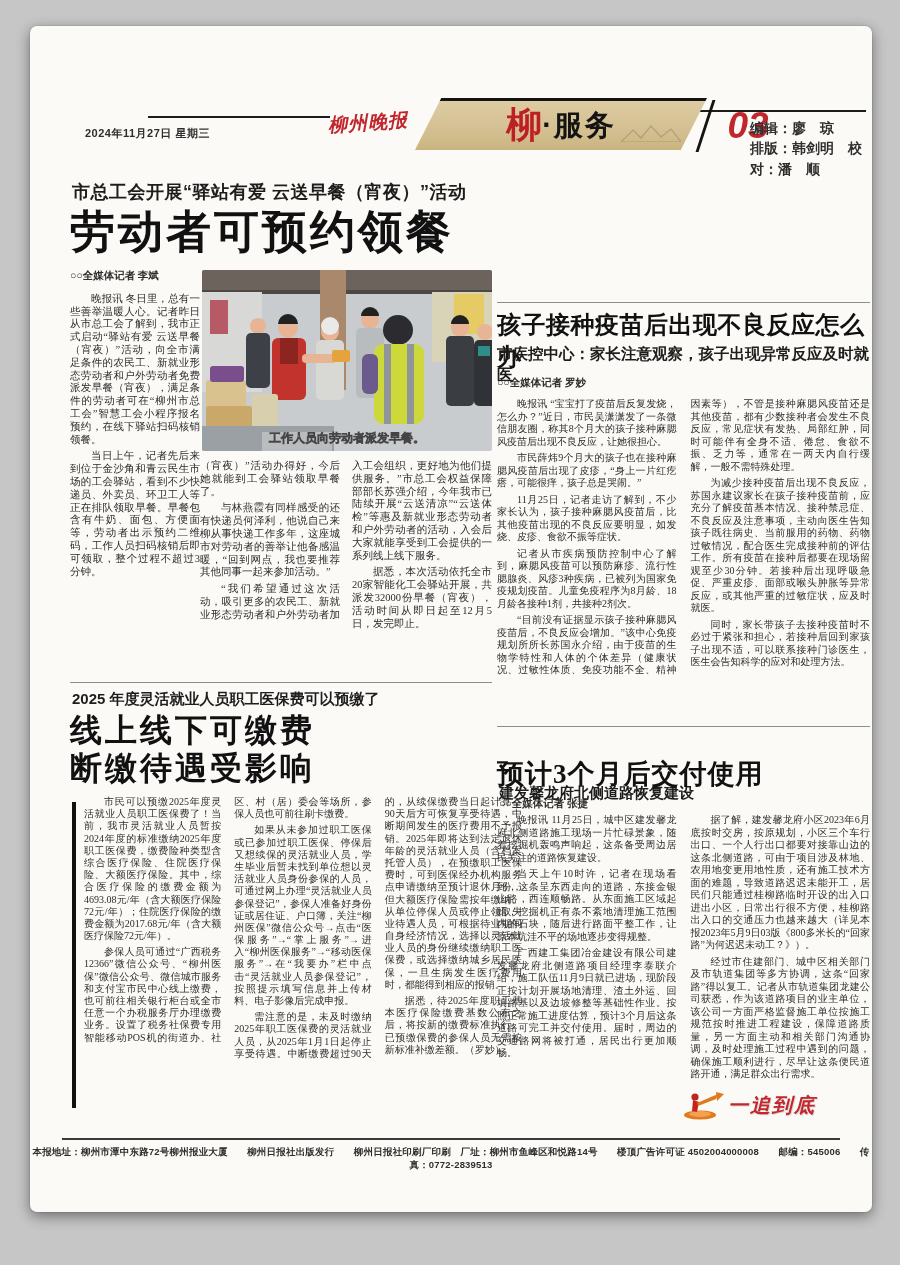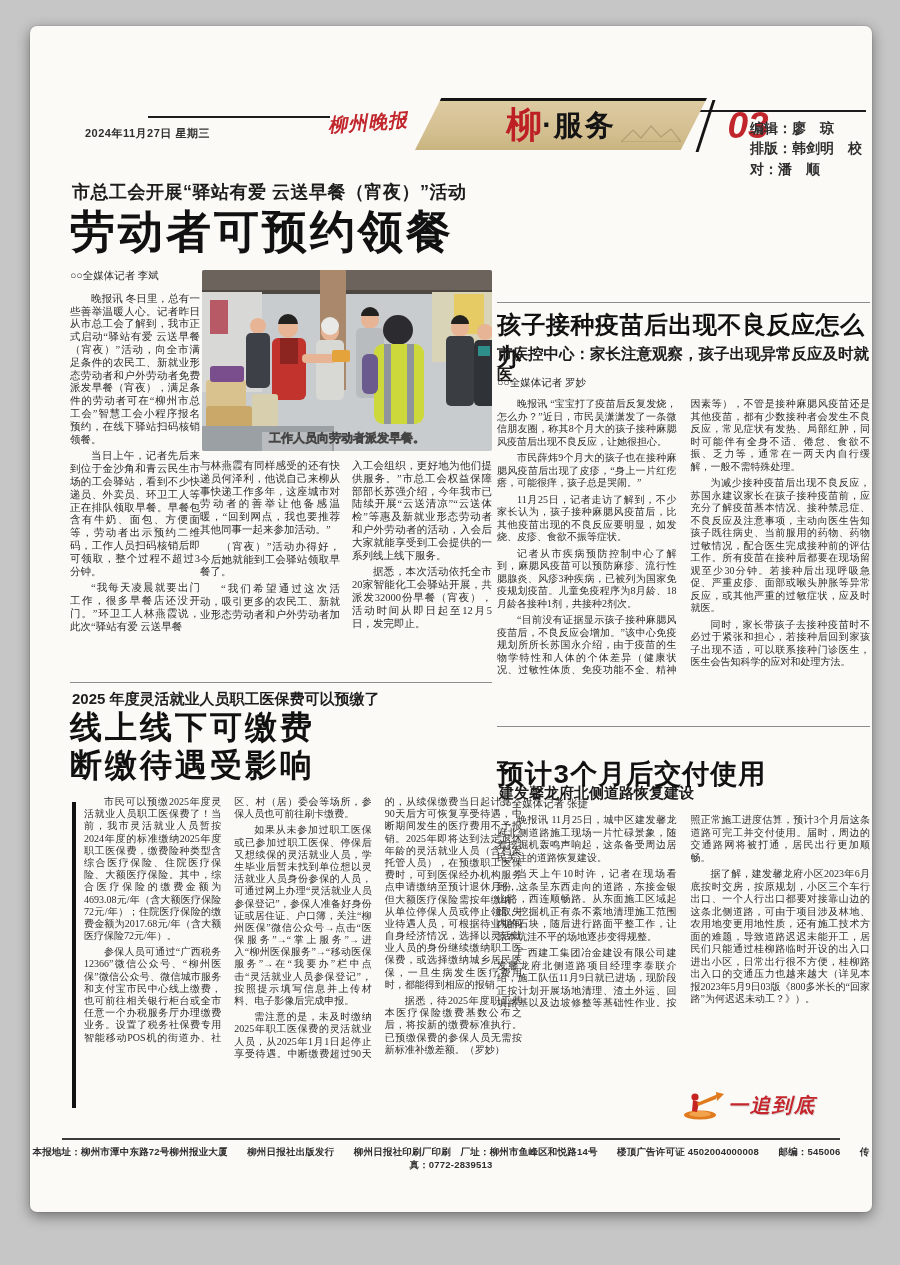--- a/index.html
+++ b/index.html
@@ -39,22 +39,22 @@
   .banner .liu { color:#bd1f25; font-size:36px; font-weight:bold; font-family:"Liberation Serif", serif; }
   .banner .rest { color:#141414; font-size:29px; font-weight:bold; letter-spacing:2px; }
   .banner-mountain { position:absolute; right:26px; bottom:8px; width:60px; height:18px; opacity:.45; }
   .pagenum-wrap { left:676px; top:74px; width:72px; height:52px; display:flex; align-items:center; justify-content:center; }
   .pagenum-slash { position:absolute; left:-2px; top:0; width:3px; height:52px; background:#141414; transform:skewX(-18deg); }
   .pagenum { color:#c0262c; font-size:37px; font-weight:bold; font-style:italic;margin-left:12px; }
   .editors { left:720px; top:92px; font-size:14px; font-weight:bold; color:#2e2e2e; line-height:1.45; }
 
   
   .kicker { color:#1d1d1d; font-weight:bold;text-align:center; }
-  .headline { color:#111; font-weight:bold; font-family:Liberation Mono, monospace; }
-  .byline { font-size:10.5px; font-weight:normal; color:#2c2c2c; }
+  .headline { color:#111; font-weight:bold; font-family:Liberation Serif, serif; }
+  .byline { font-size:10.5px; font-weight:bold; color:#2c2c2c; }
   .bodytext { font-family:"Liberation Serif", serif; color:#2c2c2c; text-align:justify; }
   .bodytext p { text-indent:2em; margin-bottom:4px; }
   .continuation p:first-child { text-indent:0; }
   .thin-rule { background:#8d8d8d; height:1px; }
 
   
   .s1-kicker { left:42px; top:154px; font-size:18px; letter-spacing:.5px; }
   .s1-headline { left:40px; top:176px; font-size:45px; letter-spacing:3px; }
   .s1-col1 { left:40px; top:244px; width:130px; height:432px; font-size:10.5px; line-height:1.22; }
   .s1-col1 .byline { display:block; margin-bottom:10px; }
@@ -120,21 +120,20 @@
   </div>
 
   <div class="abs kicker s1-kicker">市总工会开展“驿站有爱  云送早餐（宵夜）”活动</div>
   <div class="abs headline s1-headline">劳动者可预约领餐</div>
 
   <div class="abs bodytext s1-col1">
     <span class="byline">○○全媒体记者 李斌</span>
     <div>
         <p>晚报讯 冬日里，总有一些善举温暖人心。记者昨日从市总工会了解到，我市正式启动“驿站有爱 云送早餐（宵夜）”活动，向全市满足条件的农民工、新就业形态劳动者和户外劳动者免费派发早餐（宵夜），满足条件的劳动者可在“柳州市总工会”智慧工会小程序报名预约，在线下驿站扫码核销领餐。</p>
         <p>当日上午，记者先后来到位于金沙角和青云民生市场的工会驿站，看到不少快递员、外卖员、环卫工人等正在排队领取早餐。早餐包含有牛奶、面包、方便面等，劳动者出示预约二维码，工作人员扫码核销后即可领取，整个过程不超过3分钟。</p>
-        <p>“我每天凌晨就要出门工作，很多早餐店还没开门。”环卫工人林燕霞说，此次“驿站有爱 云送早餐</p>
       </div>
   </div>
 
   <div class="abs s1-photo">
     <svg width="290" height="181" viewBox="0 0 290 181">
       <rect width="290" height="181" fill="#c9ccce"></rect>
       <rect width="290" height="22" fill="#6b635c"></rect>
       <rect y="20" width="290" height="4" fill="#4e4843"></rect>
       <rect x="118" y="0" width="26" height="120" fill="#a9886b"></rect>
       <rect x="0" y="22" width="60" height="100" fill="#d8d9d6"></rect>
@@ -175,22 +174,22 @@
       <rect x="4" y="136" width="46" height="22" rx="3" fill="#c9a86a"></rect>
       <rect x="50" y="124" width="26" height="34" rx="3" fill="#d7cfae"></rect>
 
       <rect x="0" y="156" width="132" height="25" fill="#9aa0a3"></rect>
       <rect x="60" y="162" width="70" height="19" fill="#b9bdbf"></rect>
       <text x="145" y="172" font-size="12" font-weight="bold" fill="#ffffff" stroke="#444444" stroke-width="0.6" text-anchor="middle">工作人员向劳动者派发早餐。</text>
     </svg>
   </div>
 
   <div class="abs bodytext continuation s1-cols23">
+      <p>（宵夜）”活动办得好，今后她就能到工会驿站领取早餐了。</p>
       <p>与林燕霞有同样感受的还有快递员何泽利，他说自己来柳从事快递工作多年，这座城市对劳动者的善举让他备感温暖，“回到网点，我也要推荐其他同事一起来参加活动。”</p>
-      <p>（宵夜）”活动办得好，今后她就能到工会驿站领取早餐了。</p>
       <p>“我们希望通过这次活动，吸引更多的农民工、新就业形态劳动者和户外劳动者加入工会组织，更好地为他们提供服务。”市总工会权益保障部部长苏强介绍，今年我市已陆续开展“云送清凉”“云送体检”等惠及新就业形态劳动者和户外劳动者的活动，入会后大家就能享受到工会提供的一系列线上线下服务。</p>
       <p>据悉，本次活动依托全市20家智能化工会驿站开展，共派发32000份早餐（宵夜），活动时间从即日起至12月5日，发完即止。</p>
     </div>
 
   <div class="abs thin-rule s2-rule"></div>
   <div class="abs kicker s2-kicker">2025 年度灵活就业人员职工医保费可以预缴了</div>
   <div class="abs headline s2-headline">
     <div>线上线下可缴费</div>
     <div>断缴待遇受影响</div>
   </div>
@@ -219,20 +218,21 @@
 
   <div class="abs thin-rule s4-rule"></div>
   <div class="abs kicker s4-kicker">建发馨龙府北侧道路恢复建设</div>
   <div class="abs headline s4-headline">预计3个月后交付使用</div>
   <div class="abs byline s4-byline">○○全媒体记者 张捷</div>
   <div class="abs bodytext s4-body">
       <p>晚报讯 11月25日，城中区建发馨龙府北侧道路施工现场一片忙碌景象，随着挖掘机轰鸣声响起，这条备受周边居民关注的道路恢复建设。</p>
       <p>当天上午10时许，记者在现场看到，这条呈东西走向的道路，东接金银山路，西连顺畅路。从东面施工区域起始，挖掘机正有条不紊地清理施工范围内的石块，随后进行路面平整工作，让原本坑洼不平的场地逐步变得规整。</p>
       <p>广西建工集团冶金建设有限公司建发馨龙府北侧道路项目经理李泰联介绍，施工队伍11月9日就已进场，现阶段正按计划开展场地清理、渣土外运、回填路基以及边坡修整等基础性作业。按照正常施工进度估算，预计3个月后这条道路可完工并交付使用。届时，周边的交通路网将被打通，居民出行更加顺畅。</p>
       <p>据了解，建发馨龙府小区2023年6月底按时交房，按原规划，小区三个车行出口、一个人行出口都要对接靠山边的这条北侧道路，可由于项目涉及林地、农用地变更用地性质，还有施工技术方面的难题，导致道路迟迟未能开工，居民们只能通过桂柳路临时开设的出入口进出小区，日常出行很不方便，桂柳路出入口的交通压力也越来越大（详见本报2023年5月9日03版《800多米长的“回家路”为何迟迟未动工？》）。</p>
+      <p>经过市住建部门、城中区相关部门及市轨道集团等多方协调，这条“回家路”得以复工。记者从市轨道集团龙建公司获悉，作为该道路项目的业主单位，该公司一方面严格监督施工单位按施工规范按时推进工程建设，保障道路质量，另一方面主动和相关部门沟通协调，及时处理施工过程中遇到的问题，确保施工顺利进行，尽早让这条便民道路开通，满足群众出行需求。</p>
     </div>
 
   <div class="abs tagline">
     <svg width="42" height="30" viewBox="0 0 42 30">
       <ellipse cx="18" cy="25" rx="16" ry="4.5" fill="#e07a1e"></ellipse>
       <ellipse cx="18" cy="24" rx="11" ry="3" fill="#f2a24d"></ellipse>
       <circle cx="13" cy="7" r="3.6" fill="#c5231f"></circle>
       <path d="M11 10 L17 12 L15 22 L10 21 Z" fill="#c5231f"></path>
       <path d="M15 13 L36 4 L34 9 L16 16 Z" fill="#e07a1e"></path>
       <path d="M34 2 L42 4 L35 11 Z" fill="#e07a1e"></path>

